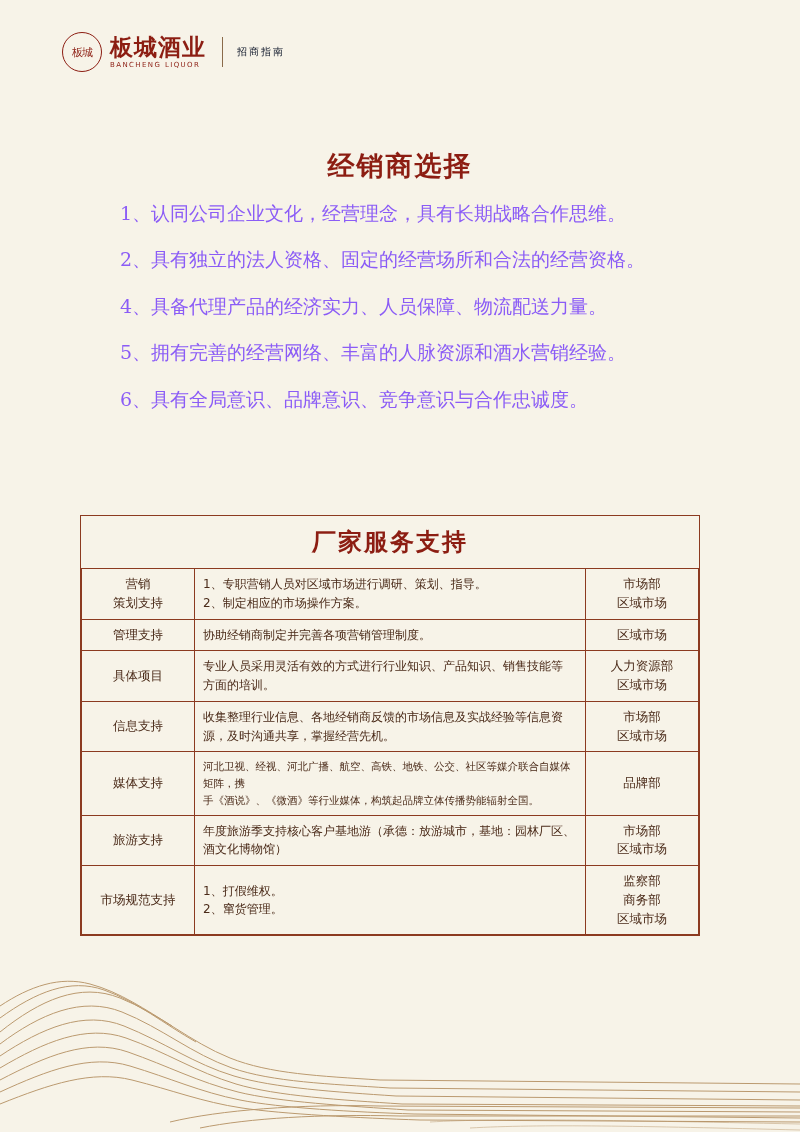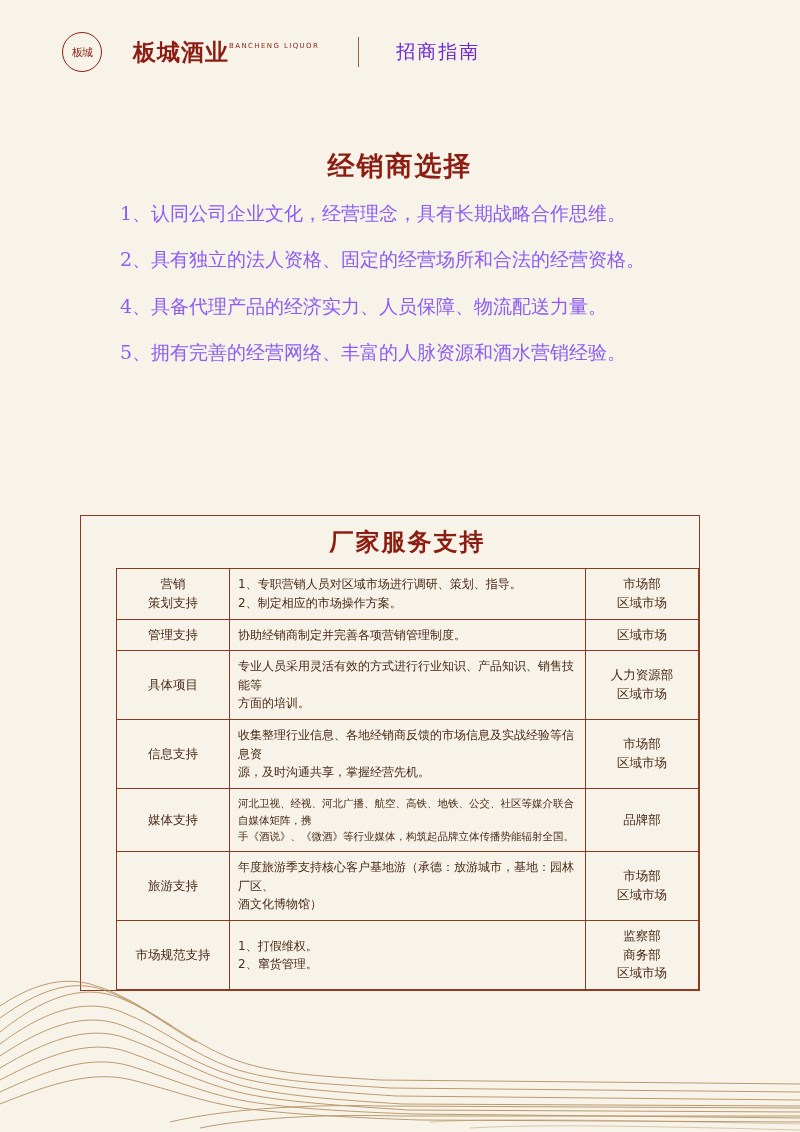--- a/index.html
+++ b/index.html
@@ -23,39 +23,39 @@
   }
 
   
   .header {
     position: absolute;
     top: 30px;
     left: 62px;
     display: flex;
     align-items: center;
     height: 44px;
-    gap: 23px;
   }
   .logo-mark {
     width: 38px;
     height: 38px;
     border-radius: 50%;
     border: 1.5px solid #8c1d12;
     display: flex;
     align-items: center;
     justify-content: center;
     color: #8c1d12;
     font-size: 11px;
     font-family: "DejaVu Serif", "Liberation Serif", serif;
     letter-spacing: -1px;
     flex: none;
   }
   .logo-text {
     margin-left: 8px;
     display: flex;
+    flex-direction: column;
     justify-content: center;
   }
   .logo-cn {
     font-size: 23px;
     color: #8c1d12;
     font-family: "DejaVu Serif", "Liberation Serif", serif;
     font-weight: bold;
     letter-spacing: 1px;
     line-height: 1.05;
   }
@@ -65,22 +65,22 @@
     letter-spacing: 1.4px;
     margin-top: 2px;
   }
   .divider-v {
     width: 1px;
     height: 30px;
     background: #8a6a4a;
     margin: 0 14px 0 16px;
   }
   .header-sub {
-    font-size: 19px;
-    color: #6d28d9;
+    font-size: 10px;
+    color: #0f172a;
     font-family: Liberation Sans, sans-serif;
     letter-spacing: 2px;
   }
 
   
   .sec-title {
     position: absolute;
     top: 148px;
     left: 0;
     width: 800px;
@@ -110,21 +110,20 @@
 
   
   .table-wrap {
     position: absolute;
     top: 515px;
     left: 80px;
     width: 620px;
     border: 1.5px solid #8c3a20;
     box-sizing: border-box;
     background: transparent;
-    padding-left: 35px;
   }
   table {
     width: 100%;
     border-collapse: collapse;
     font-family: "DejaVu Sans", "Liberation Sans", sans-serif;
   }
   td, th {
     border: 1px solid #8c3a20;
     padding: 6px 8px;
     color: #4a2a18;
@@ -197,20 +196,21 @@
     <div class="header-sub">招商指南</div>
   </div>
 
   <div class="sec-title">经销商选择</div>
 
   <div class="list">
     <div class="list-item">1、认同公司企业文化，经营理念，具有长期战略合作思维。</div>
     <div class="list-item">2、具有独立的法人资格、固定的经营场所和合法的经营资格。</div>
     <div class="list-item">4、具备代理产品的经济实力、人员保障、物流配送力量。</div>
     <div class="list-item">5、拥有完善的经营网络、丰富的人脉资源和酒水营销经验。</div>
+    <div class="list-item">6、具有全局意识、品牌意识、竞争意识与合作忠诚度。</div>
   </div>
 
   <div class="table-wrap">
     <table>
       <tbody>
         <tr class="tbl-title">
           <td colspan="3">厂家服务支持</td>
         </tr>
 
         <tr>

